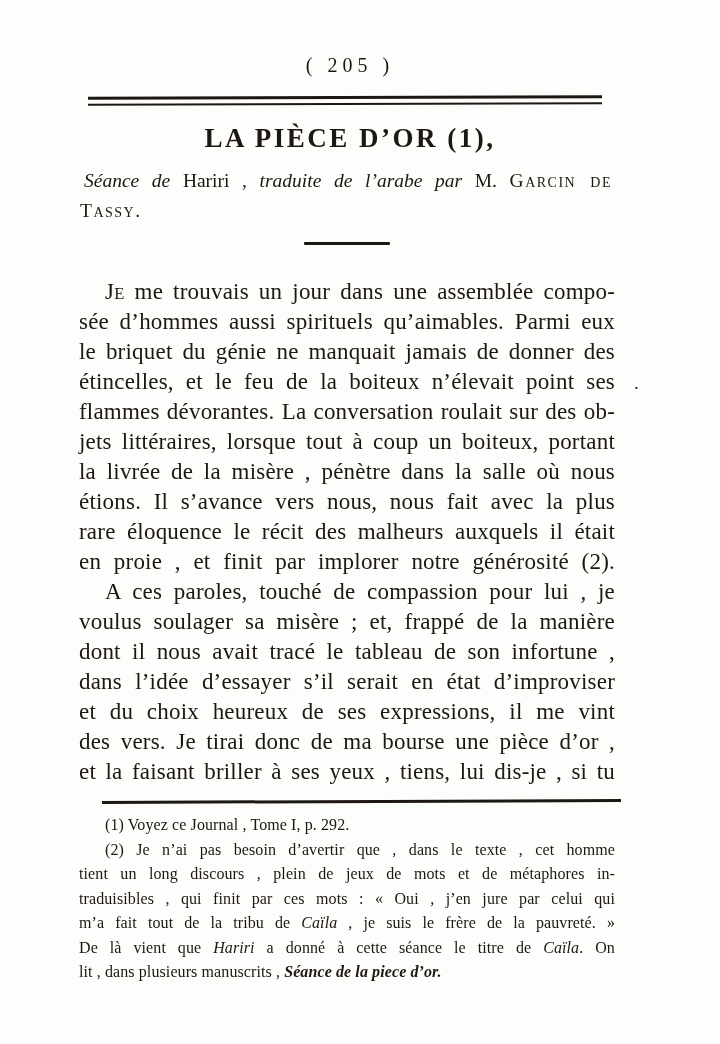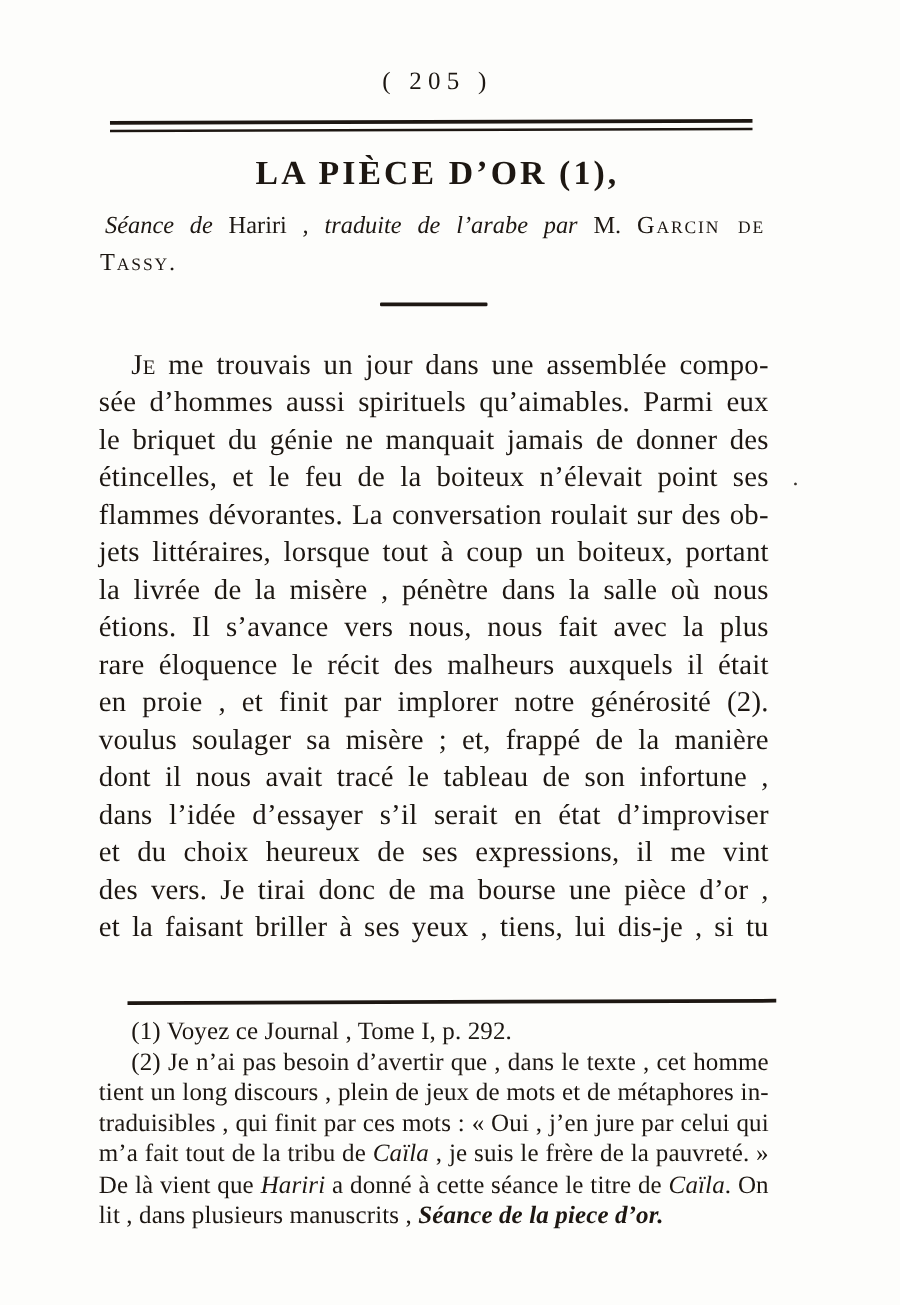--- a/index.html
+++ b/index.html
@@ -46,21 +46,21 @@
   }
   .bl{text-align:justify;text-align-last:justify;height:30px;overflow:visible;}
   .ind{text-indent:26px;}
   
   .foot-rule{
     position:absolute;top:800px;left:102px;width:519px;height:3px;
     background:#1d1712;transform:rotate(-0.2deg);
   }
   .footnotes{
     position:absolute;top:813px;left:79px;width:536px;
-    font-size:20px;line-height:24.5px;letter-spacing:0.1px;
+    font-size:16px;line-height:24.5px;letter-spacing:0.1px;
   }
   .fl{text-align:justify;text-align-last:justify;}
   .fl.left{text-align:left;text-align-last:left;}
   
   .i{font-style:italic;}
   .bi{font-style:italic;font-weight:700;}
   .r{font-style:normal;}
   .sc{font-style:normal;font-variant:small-caps;letter-spacing:1.5px;}
   .smc{font-size:0.72em;}
   .stray{position:absolute;top:372px;left:634px;font-size:19px;color:#3a342e;}
@@ -85,20 +85,21 @@
     <div class="bl ind"><span>J</span><span class="smc">E</span><span> me trouvais un jour dans une assemblée compo-</span></div>
     <div class="bl"><span>sée d’hommes aussi spirituels qu’aimables. Parmi eux</span></div>
     <div class="bl"><span>le briquet du génie ne manquait jamais de donner des</span></div>
     <div class="bl"><span>étincelles, et le feu de la boiteux n’élevait point ses</span></div>
     <div class="bl"><span>flammes dévorantes. La conversation roulait sur des ob-</span></div>
     <div class="bl"><span>jets littéraires, lorsque tout à coup un boiteux, portant</span></div>
     <div class="bl"><span>la livrée de la misère , pénètre dans la salle où nous</span></div>
     <div class="bl"><span>étions. Il s’avance vers nous, nous fait avec la plus</span></div>
     <div class="bl"><span>rare éloquence le récit des malheurs auxquels il était</span></div>
     <div class="bl"><span>en proie , et finit par implorer notre générosité (2).</span></div>
+    <div class="bl ind"><span>A ces paroles, touché de compassion pour lui , je</span></div>
     <div class="bl"><span>voulus soulager sa misère ; et, frappé de la manière</span></div>
     <div class="bl"><span>dont il nous avait tracé le tableau de son infortune ,</span></div>
     <div class="bl"><span>dans l’idée d’essayer s’il serait en état d’improviser</span></div>
     <div class="bl"><span>et du choix heureux de ses expressions, il me vint</span></div>
     <div class="bl"><span>des vers. Je tirai donc de ma bourse une pièce d’or ,</span></div>
     <div class="bl"><span>et la faisant briller à ses yeux , tiens, lui dis-je , si tu</span></div>
   </div>
 
   <div class="stray">.</div>
 

